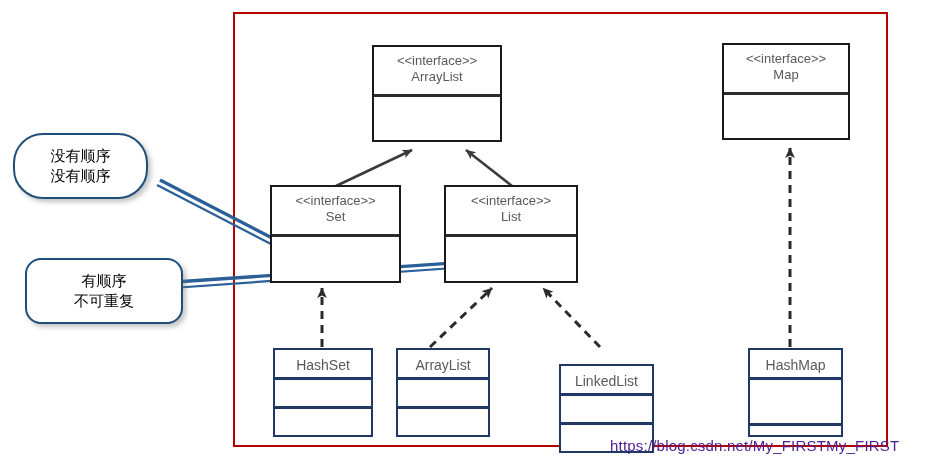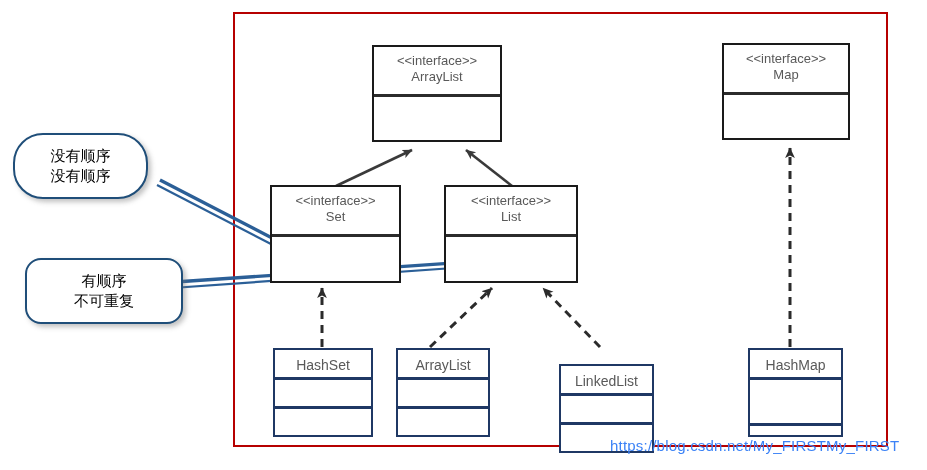--- a/index.html
+++ b/index.html
@@ -96,21 +96,21 @@
     width: 927px; height: 470px;
     pointer-events: none;
   }
   
   #watermark {
     position: absolute;
     left: 610px;
     top: 437px;
     width: 317px;
     font-size: 15px;
-    color: #3b82f6;
+    color: #4c1d95;
     letter-spacing: 0.2px;
     white-space: nowrap;
     font-family: "Liberation Sans", "DejaVu Sans", sans-serif;
   }
 </style>
 </head>
 <body>
 
 <div id="canvas">
 

